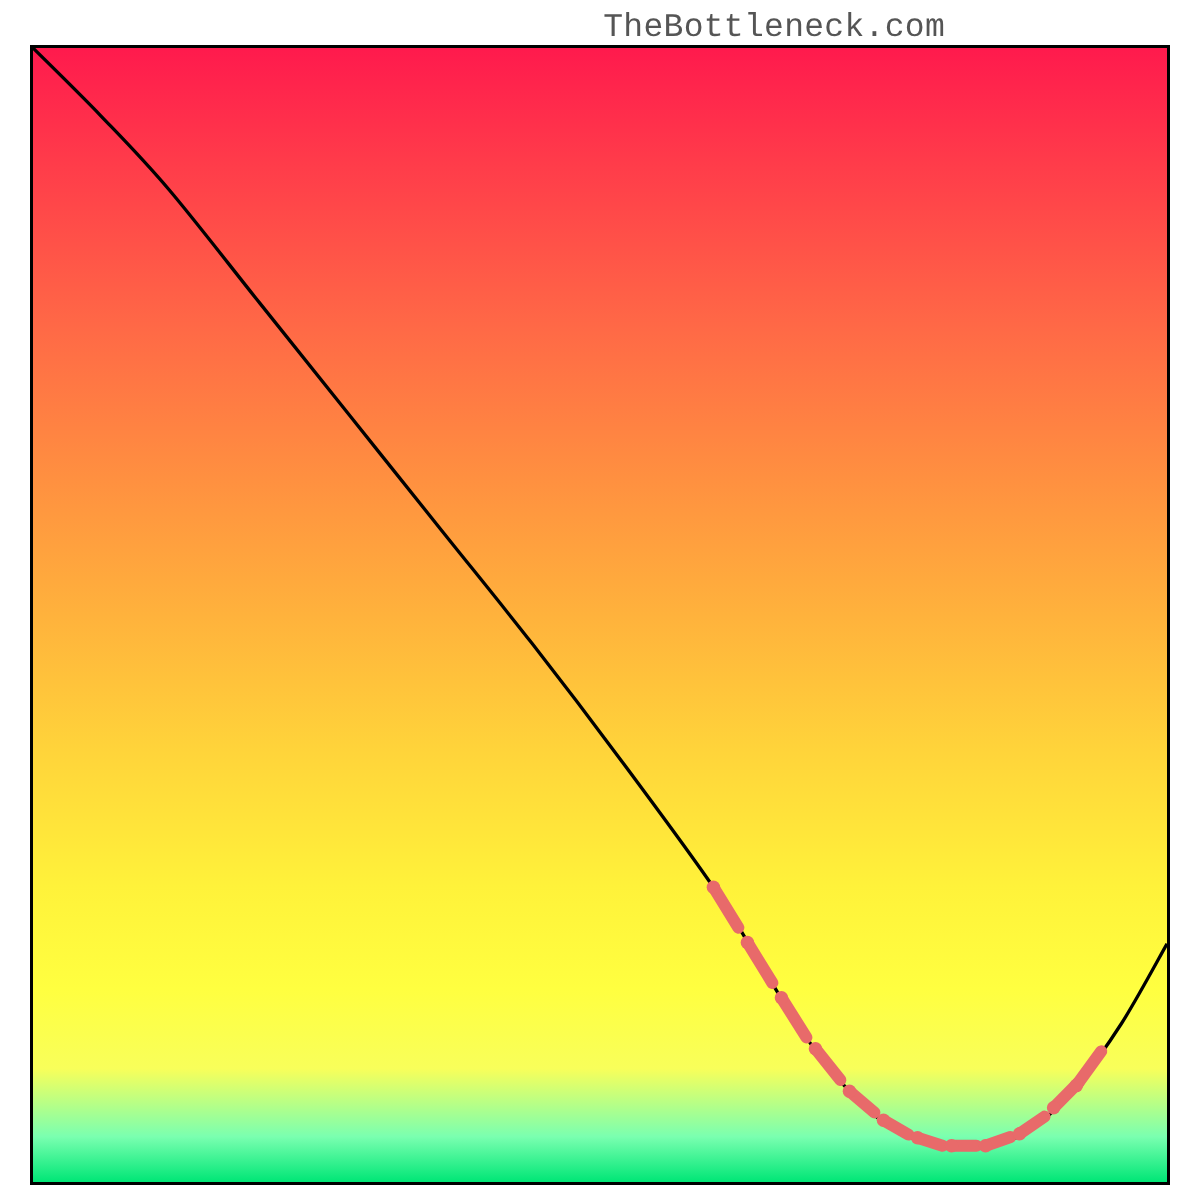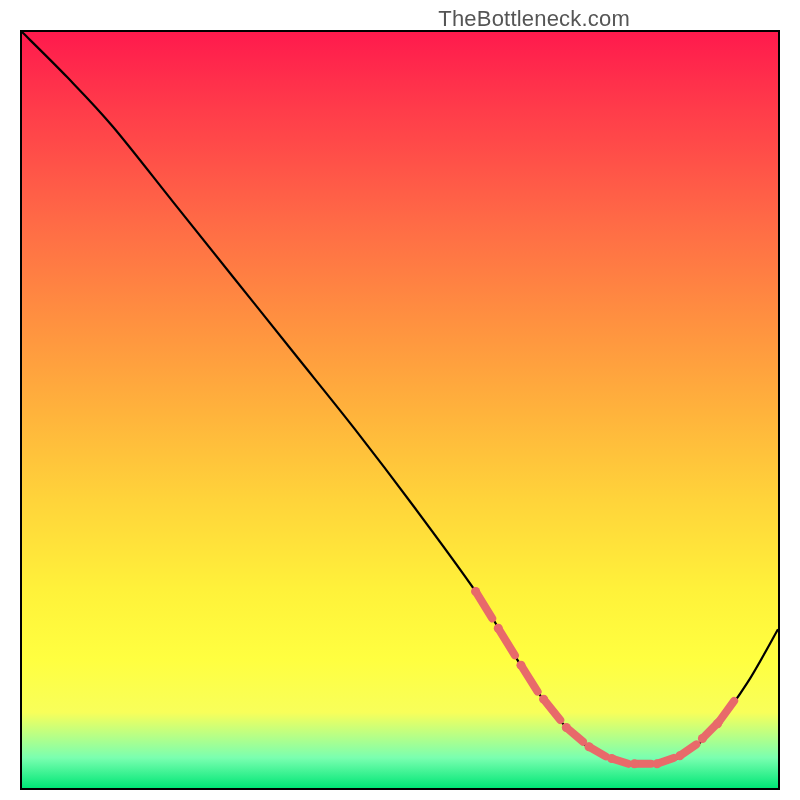--- a/index.html
+++ b/index.html
@@ -8,20 +8,21 @@
     width: 800px;
     height: 800px;
     overflow: hidden;
     background: #fff;
     font-family: Arial, Helvetica, sans-serif;
   }
   .chart-container {
     position: relative;
     width: 640px;
     height: 800px;
+    font-family: Liberation Mono, monospace;
   }
   .watermark {
     position: absolute;
     top: 6px;
     right: 10px;
     font-size: 22px;
     font-weight: 500;
     color: #555;
     z-index: 10;
     letter-spacing: 0.2px;

